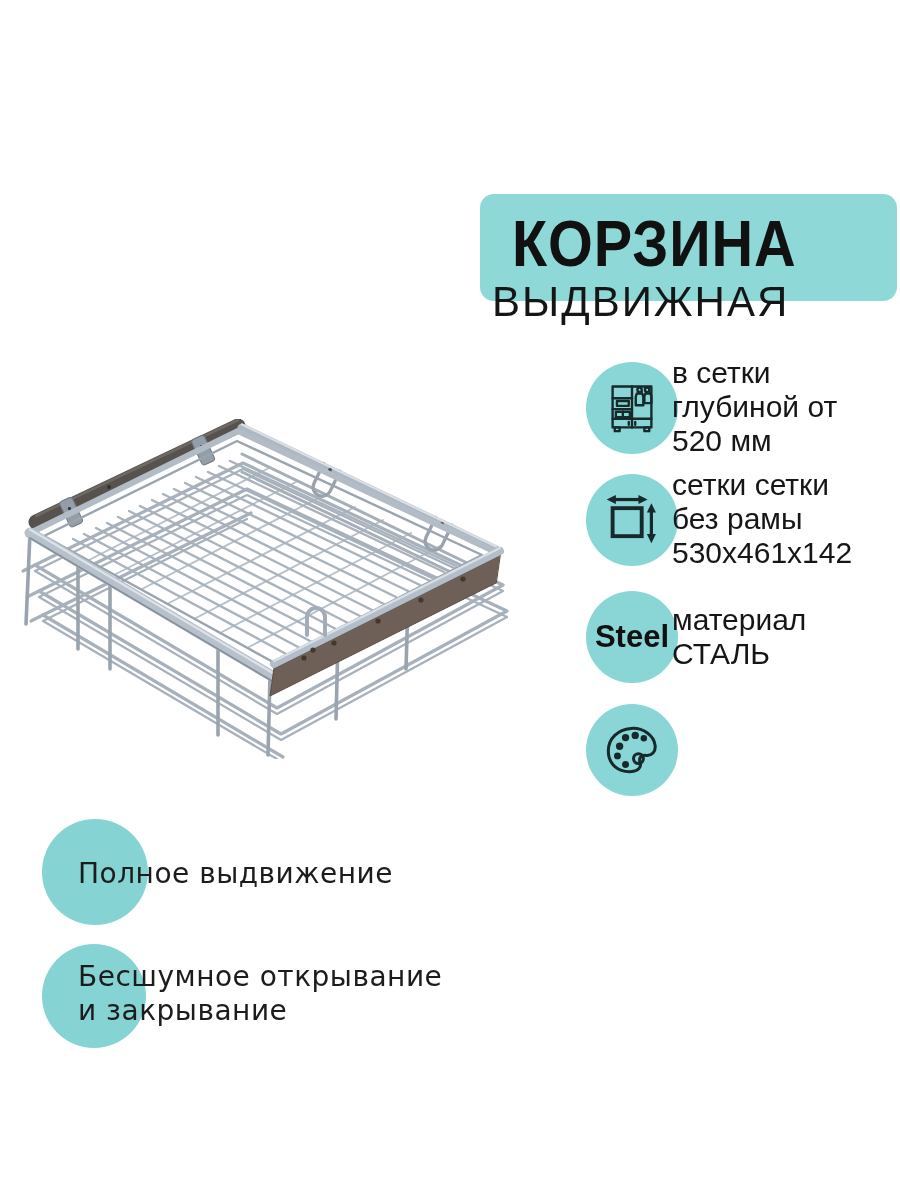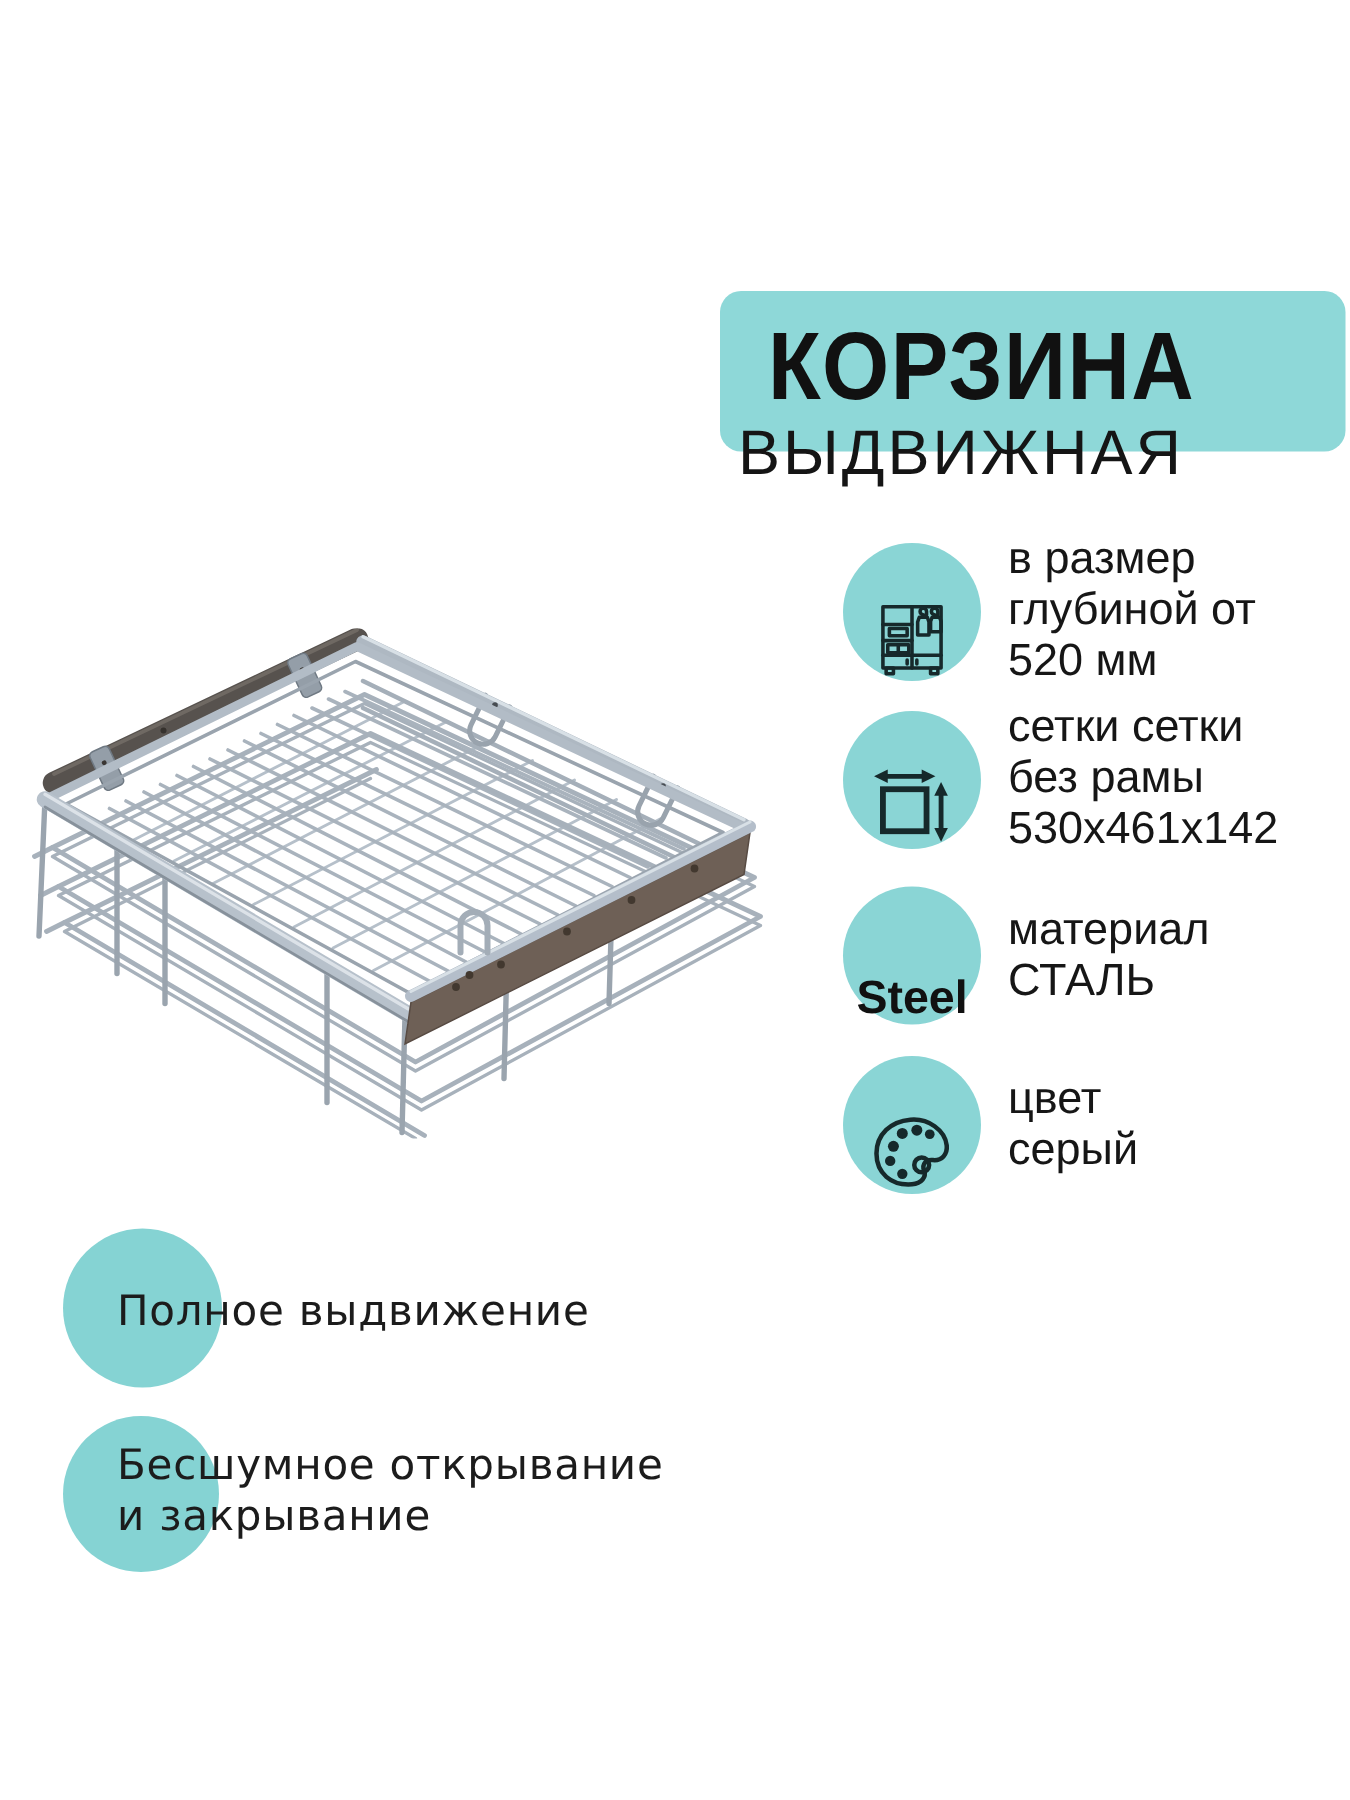--- a/index.html
+++ b/index.html
@@ -9,22 +9,22 @@
   
   .badge-bg{position:absolute;left:480px;top:158px;width:417px;height:107px;
             background:#8ED8D8;border-radius:14px;}
   .badge-title{position:absolute;left:512px;top:176px;font-size:64px;line-height:64px;
                font-weight:700;letter-spacing:1px;color:#111111;
                transform:scaleX(.9);transform-origin:left top;white-space:nowrap;}
   .badge-subtitle{position:absolute;left:492px;top:245px;font-size:42px;line-height:42px;
                font-weight:400;letter-spacing:2px;color:#151515;white-space:nowrap;}
 
   
-  .spec-circle{position:absolute;left:562px;width:92px;height:92px;border-radius:50%;
-               background:#8AD5D5;display:flex;align-items:flex-end;justify-content:center;}
+  .spec-circle{position:absolute;left:586px;width:92px;height:92px;border-radius:50%;
+               background:#8AD5D5;display:flex;align-items:center;justify-content:center;}
   .spec-text{position:absolute;left:672px;font-size:30px;line-height:34px;color:#161616;
              white-space:nowrap;}
   .spec-text .b{font-weight:400;}
   .steel-label{font-weight:700;font-size:31px;color:#111111;letter-spacing:0;}
 
   
   .feature-circle{position:absolute;border-radius:50%;background:#85D3D3;}
   .feature-text{position:absolute;font-family:"DejaVu Sans",sans-serif;font-size:28px;
                 line-height:34px;color:#1c1c1c;letter-spacing:.5px;white-space:nowrap;z-index:2;}
 
@@ -171,21 +171,21 @@
       <path d="M30.5,12.5 h5 l1,3 v8 h-7 v-8 z"></path>
       <path d="M38.5,12.5 h4.5 l1,2.5 v6.5 h-6.5 v-6.5 z"></path>
       <line x1="26" y1="44" x2="26" y2="37"></line>
       <line x1="23" y1="39" x2="23" y2="41.5"></line>
       <line x1="29" y1="39" x2="29" y2="41.5"></line>
       <rect x="10" y="44" width="4.5" height="3.5"></rect>
       <rect x="37.5" y="44" width="4.5" height="3.5"></rect>
     </svg>
   </div>
   <div class="spec-text" style="top:320px">
-    <div>в размер</div>
+    <div>в сетки</div>
     <div>глубиной от</div>
     <div class="b">520 мм</div>
   </div>
 
   <div class="spec-circle" style="top:438px">
     <svg class="icon-svg" width="56" height="56" viewBox="0 0 52 52" fill="none">
       <rect x="8" y="15" width="27" height="26" stroke="#16292B" stroke-width="3.6"></rect>
       <line x1="9" y1="7" x2="34" y2="7" stroke="#16292B" stroke-width="3"></line>
       <polygon points="2.5,7 11,2.8 11,11.2" fill="#16292B"></polygon>
       <polygon points="40.5,7 32,2.8 32,11.2" fill="#16292B"></polygon>
@@ -215,24 +215,20 @@
       <g fill="#16292B" stroke="none">
         <circle cx="20" cy="14.5" r="3.4"></circle>
           <circle cx="29" cy="12.5" r="3.4"></circle>
         <circle cx="37" cy="15" r="3"></circle>
           <circle cx="14.5" cy="22.5" r="3.4"></circle>
         <circle cx="12.5" cy="31.5" r="3.2"></circle>
           <circle cx="20" cy="39.5" r="3.2"></circle>
       </g>
     </svg>
   </div>
-  <div class="spec-text" style="top:680px">
-    <div>цвет</div>
-    <div class="b">серый</div>
-  </div>
 
   <div class="feature-circle" style="left:42px;top:783px;width:106px;height:106px"></div>
   <div class="feature-text" style="left:78px;top:821px">Полное выдвижение</div>
 
   <div class="feature-circle" style="left:42px;top:908px;width:104px;height:104px"></div>
   <div class="feature-text" style="left:78px;top:924px">
     <div>Бесшумное открывание</div>
     <div>и закрывание</div>
   </div>
 

